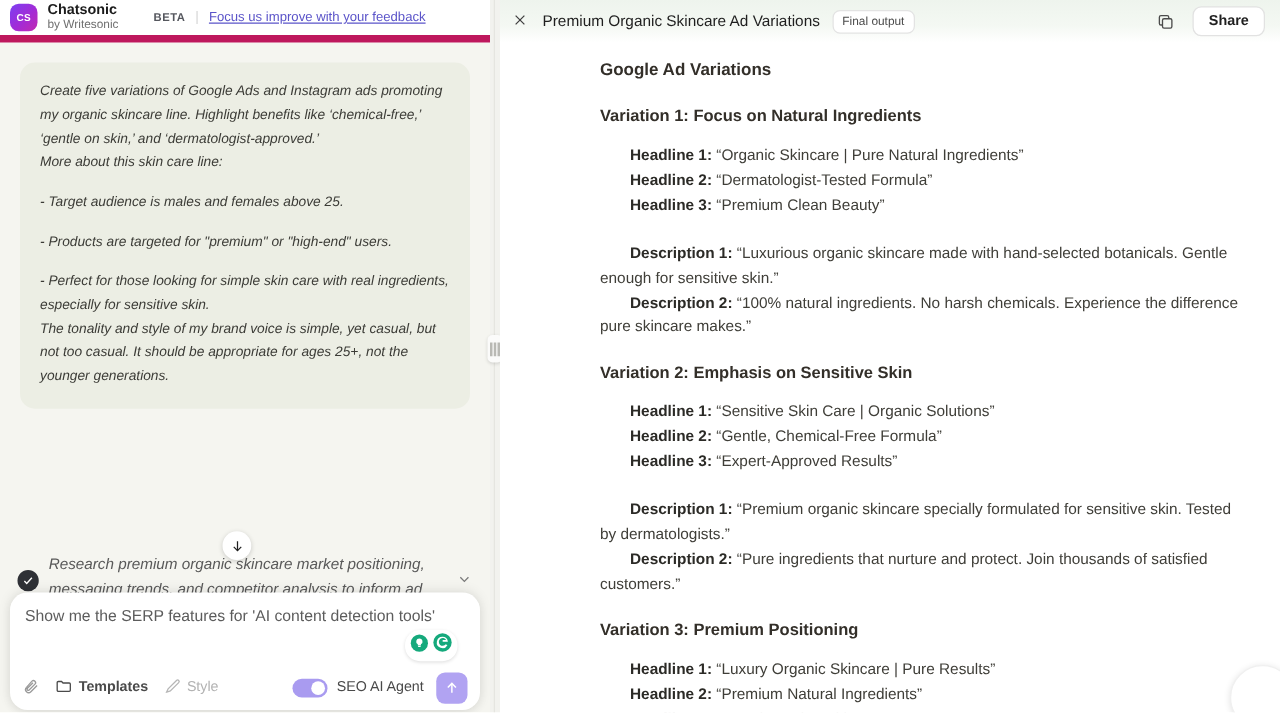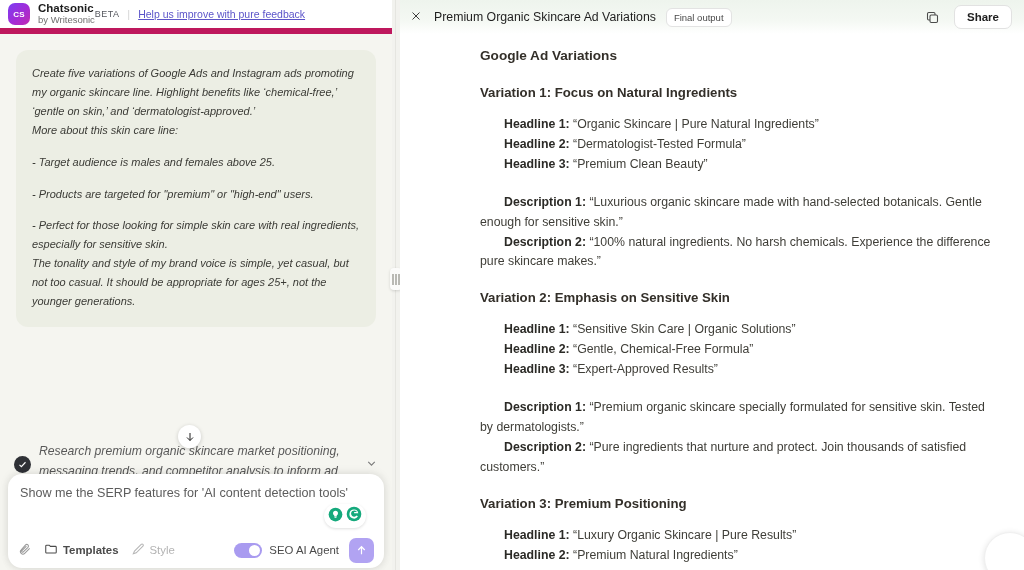--- a/index.html
+++ b/index.html
@@ -30,21 +30,21 @@
     width: 22px; height: 22px; border-radius: 7px;
     background: linear-gradient(135deg,#7b3ff2 0%, #a32bd6 55%, #c22ab0 100%);
     display: flex; align-items: center; justify-content: center;
     color: #fff; font-size: 8px; font-weight: bold; letter-spacing: .3px;
     flex: 0 0 auto;
   }
   .brand-text { margin-left: 8px; line-height: 1.12; }
   .brand-name { font-size: 11.5px; font-weight: bold; color: #1b1b1b; }
   .brand-sub { font-size: 9.5px; color: #6f6f6f; }
   .beta-tag {
-    font-size: 9px; font-weight: normal;
+    margin-left: 28px; font-size: 9px; font-weight: bold;
     color: #55575e; letter-spacing: .4px;
   }
   .hdr-sep { margin: 0 8px; color: #d5d5d5; font-size: 11px; }
   .feedback-link {
     font-size: 10.5px; color: #5b54c9; text-decoration: underline;
     cursor: pointer; white-space: nowrap;
   }
 
   .chat-scroll {
     flex: 1; position: relative; overflow: hidden;
@@ -220,21 +220,21 @@
     <div class="left-header">
       <div class="brand-logo">
         <span>CS</span>
       </div>
       <div class="brand-text">
         <div class="brand-name">Chatsonic</div>
         <div class="brand-sub">by Writesonic</div>
       </div>
       <div class="beta-tag">BETA</div>
       <div class="hdr-sep">|</div>
-      <div class="feedback-link">Help us improve with pure feedback</div>
+      <div class="feedback-link">Focus us improve with your feedback</div>
     </div>
 
     <div class="chat-scroll">
       <div class="user-bubble">
         <p>Create five variations of Google Ads and Instagram ads promoting my organic skincare line. Highlight benefits like ‘chemical-free,’ ‘gentle on skin,’ and ‘dermatologist-approved.’</p>
         <p>More about this skin care line:</p>
         <p class="gap">- Target audience is males and females above 25.</p>
         <p class="gap">- Products are targeted for "premium" or "high-end" users.</p>
         <p class="gap">- Perfect for those looking for simple skin care with real ingredients, especially for sensitive skin.</p>
         <p>The tonality and style of my brand voice is simple, yet casual, but not too casual. It should be appropriate for ages 25+, not the younger generations.</p>

